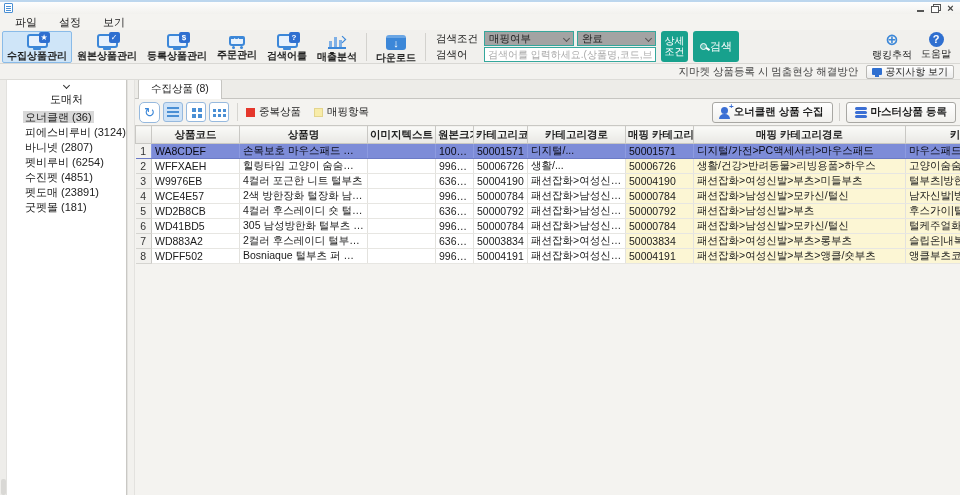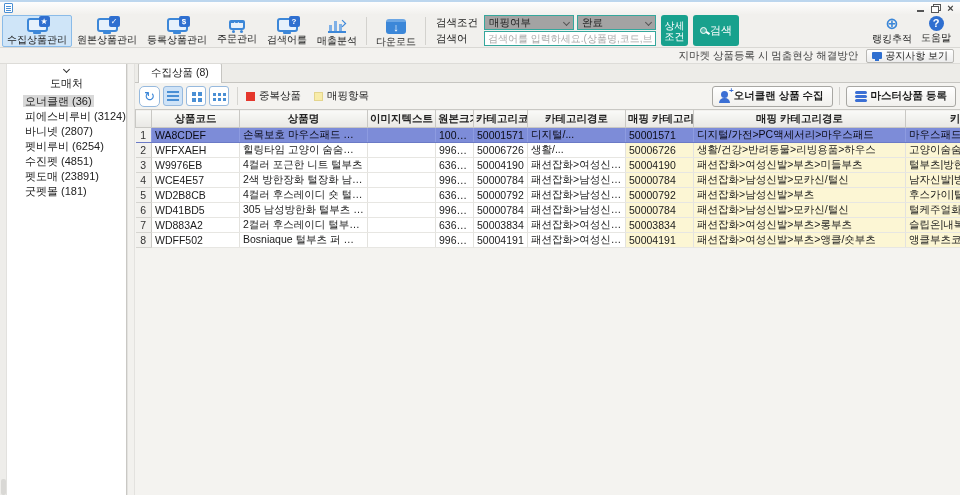--- a/index.html
+++ b/index.html
@@ -20,21 +20,21 @@
   .win-close { font-size:11px; font-weight:bold; }
 
   
   .menubar { height:16px; display:flex; align-items:center; background:#f4f3f0; padding-left:4px; }
   .menu-item { padding:1px 11px; color:#222; }
 
   
   .toolbar { height:34px; background:#f1f0ed; border-bottom:1px solid #d9d8d4; display:flex; align-items:center; padding:0 2px; }
   .tool-btn { height:32px; padding:1px 4px 0; display:flex; flex-direction:column; align-items:center; justify-content:flex-start; border:1px solid transparent; border-radius:2px; }
   .tool-btn.active { background:#cfe5f8; border-color:#8abbe8; }
-  .tool-btn .lbl { font-size:10px; color:#222; margin-top:1px; white-space:nowrap; }
+  .tool-btn .lbl { font-size:10px; color:#222; margin-top:1px; white-space:nowrap;font-weight:bold; }
   .monitor { width:21px; height:14px; border:2px solid #3c87d8; border-radius:3px; background:#e7f1fc; position:relative; }
   .monitor::after { content:""; position:absolute; left:50%; bottom:-4px; transform:translateX(-50%); width:8px; height:2px; background:#3c87d8; box-shadow:0 -1px 0 -0px #3c87d8; border-radius:1px; }
   .badge { position:absolute; right:-4px; top:-4px; width:11px; height:11px; background:#2f6fd0; border-radius:2px; color:#fff; font-size:8px; line-height:11px; text-align:center; font-weight:bold; }
   .icon-wrap { height:18px; display:flex; align-items:flex-start; justify-content:center; position:relative; padding-top:1px; }
   
   .cart { width:16px; height:10px; border:2px solid #3c87d8; border-top:3px solid #3c87d8; border-radius:2px 2px 3px 3px; background:#e7f1fc; position:relative; }
   .cart::before { content:""; position:absolute; left:1px; bottom:-5px; width:3px; height:3px; border-radius:50%; background:#3c87d8; box-shadow:8px 0 #3c87d8; }
   .cart::after { content:"''"; position:absolute; top:-1px; left:3px; color:#fff; font-size:8px; line-height:6px; letter-spacing:2px; }
   
   .chart { width:18px; height:14px; position:relative; border-bottom:2px solid #3c87d8; }
@@ -50,21 +50,21 @@
   
   .search-block { display:flex; flex-direction:column; gap:2px; margin-left:6px; }
   .search-row { display:flex; align-items:center; height:14px; }
   .search-label { width:48px; font-size:10.5px; color:#222; }
   .sel { height:15px; background:#a3a3a3; border:1px solid #35a79c; display:flex; align-items:center; padding:0 4px; position:relative; font-size:10.5px; color:#222; }
   .sel .chev { position:absolute; right:4px; top:4px; width:5px; height:5px; border-right:1.4px solid #555; border-bottom:1.4px solid #555; transform:rotate(45deg); }
   .sel1 { width:90px; margin-right:3px; }
   .sel2 { width:79px; }
   .search-input { width:172px; height:15px; border:1px solid #35a79c; font-size:10px; padding:0 3px; color:#222; font-family:inherit; }
   .search-input::placeholder { color:#a9a9a9; }
-  .teal-btn { background:#18a18d; color:#fff; border:none; border-radius:3px; font-family:Liberation Sans, sans-serif; display:flex; align-items:center; justify-content:center; }
+  .teal-btn { background:#18a18d; color:#fff; border:none; border-radius:3px; font-family:Liberation Mono, monospace; display:flex; align-items:center; justify-content:center; }
   .btn-detail { width:27px; height:31px; margin-left:5px; font-size:10px; line-height:11px; text-align:center; }
   .btn-search { width:46px; height:31px; margin-left:5px; font-size:11px; gap:3px; }
   .mag { width:7px; height:7px; border:1.6px solid #fff; border-radius:50%; position:relative; background:rgba(255,255,255,.25); }
   .mag::after { content:""; position:absolute; width:4px; height:1.6px; background:#fff; right:-4px; bottom:-1px; transform:rotate(35deg); }
   .toolbar .grow { flex:1; }
   .tb-right { display:flex; flex-direction:column; align-items:center; width:44px; }
   .tb-right .lbl { font-size:10px; color:#222; margin-top:0px; }
   .target-ico { font-size:16px; line-height:16px; color:#3c87d8; font-weight:bold; }
   .help-ico { width:15px; height:15px; border-radius:50%; background:#2f6fd0; color:#fff; font-weight:bold; font-size:11px; line-height:15px; text-align:center; }
 
@@ -130,20 +130,25 @@
 <div class="window">
 
   <div class="titlebar">
     <div class="app-icon"></div>
     <div class="spacer"></div>
     <div class="win-btn win-min"></div>
     <div class="win-btn win-restore"></div>
     <div class="win-btn win-close">×</div>
   </div>
 
+  <div class="menubar">
+    <div class="menu-item">파일</div>
+    <div class="menu-item">설정</div>
+    <div class="menu-item">보기</div>
+  </div>
 
   <div class="toolbar">
     <div class="tool-btn active">
       <div class="icon-wrap">
           <div class="monitor">
             <span class="badge">★</span>
           </div>
         </div>
       <div class="lbl">수집상품관리</div>
     </div>

